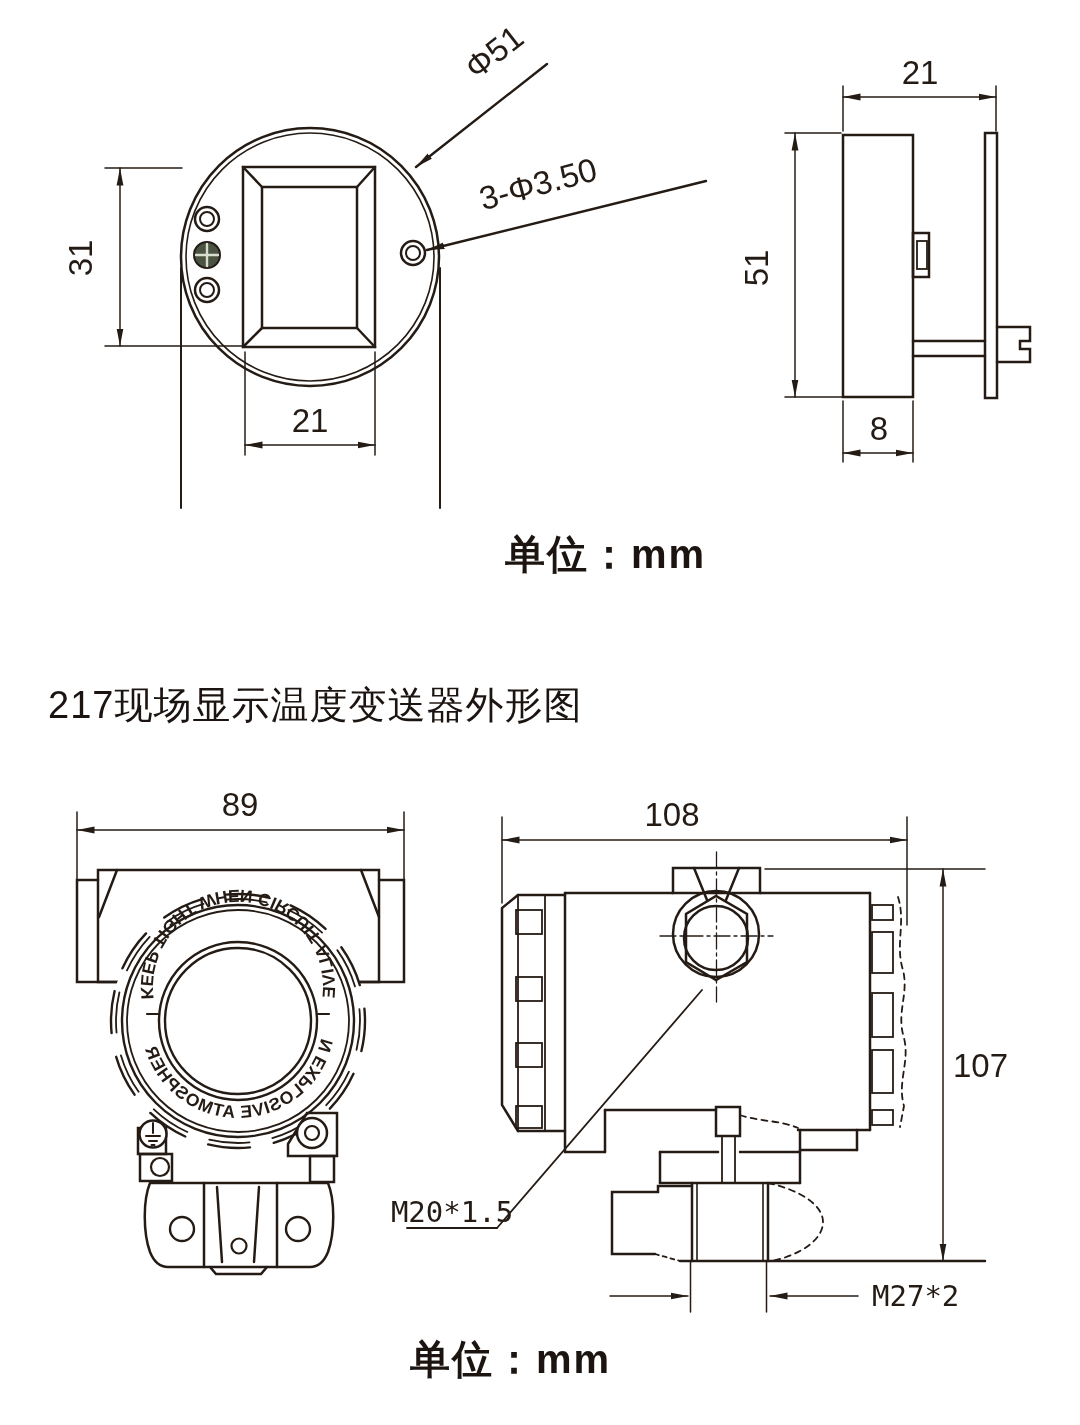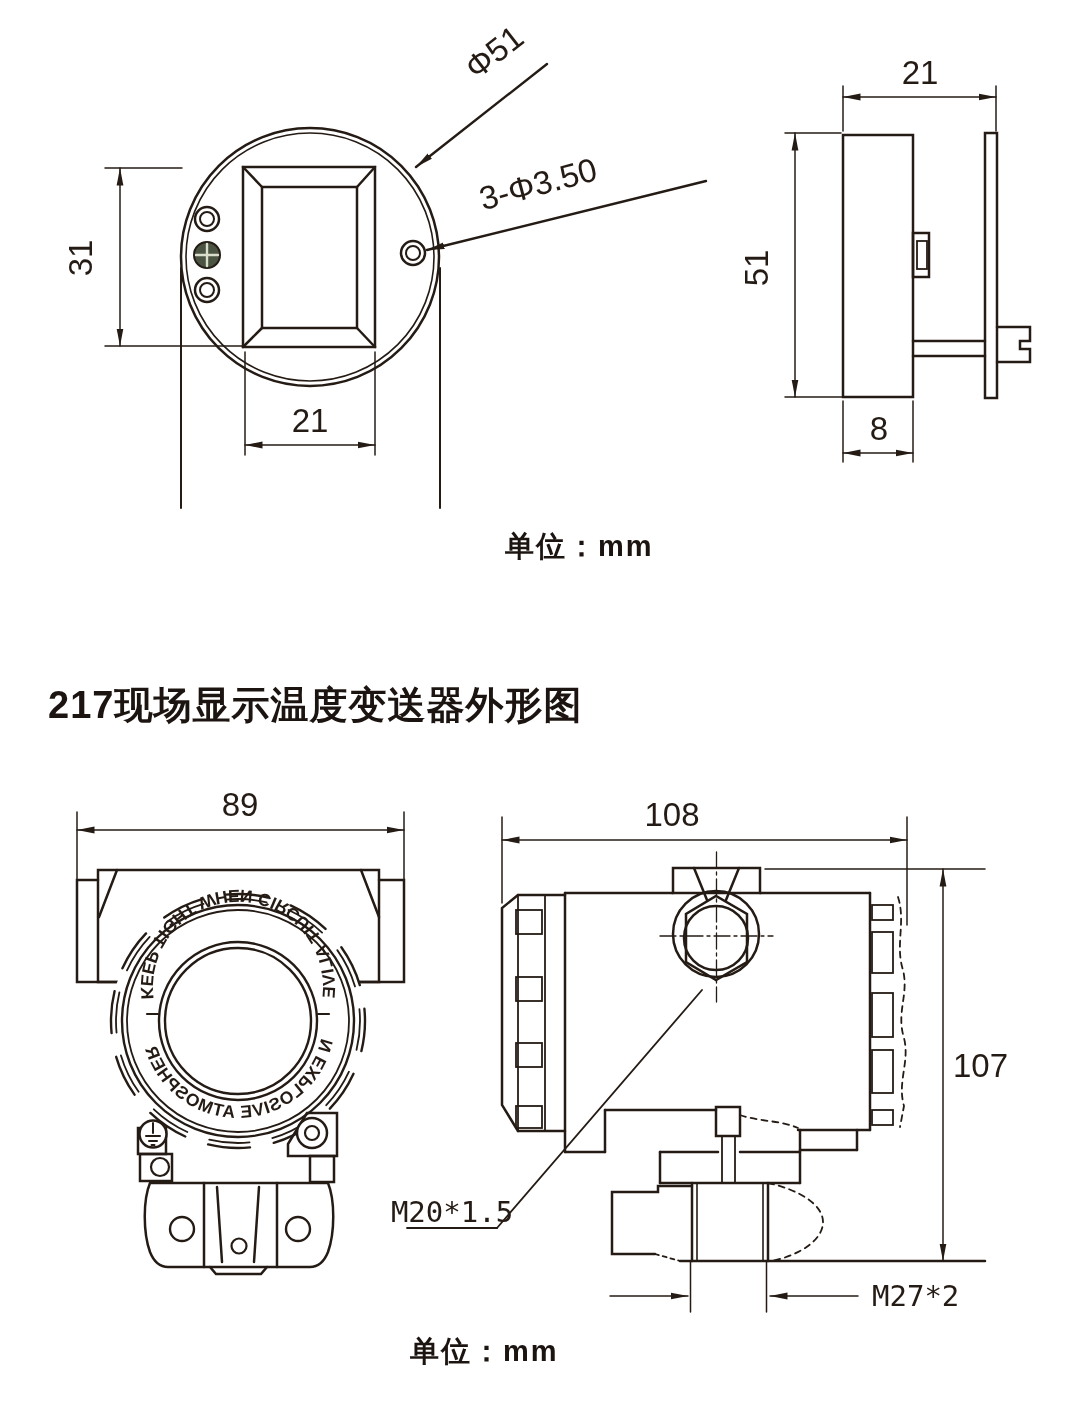--- a/index.html
+++ b/index.html
@@ -1,21 +1,21 @@
 <!DOCTYPE html>
 <html><head>
 <meta charset="utf-8">
 <style>
   html,body{margin:0;padding:0;background:#ffffff;}
   #canvas{position:relative;width:1080px;height:1425px;background:#ffffff;overflow:hidden;
           font-family:"Liberation Sans",sans-serif;color:#251b15;}
   #drawing{position:absolute;left:0;top:0;}
   .txt{position:absolute;white-space:nowrap;color:#1c1410;}
-  #section-title{left:48px;top:680px;font-size:38px;font-weight:bold;letter-spacing:1px;}
-  .units{font-size:29px;font-weight:600;letter-spacing:2px;}
+  #section-title{left:48px;top:680px;font-size:38px;font-weight:normal;letter-spacing:1px;}
+  .units{font-size:40px;font-weight:600;letter-spacing:2px;}
   #units-top{left:505px;top:527px;}
   #units-bottom{left:410px;top:1332px;}
   svg text{fill:#251b15;}
   .dimnum{font-size:33px;font-family:"Liberation Sans",sans-serif;}
   .thread{font-size:29px;font-family:"DejaVu Sans Mono",monospace;}
   .ring-text{font-size:17.5px;font-weight:bold;letter-spacing:1.2px;font-family:"Liberation Sans",sans-serif;}
 </style>
 </head>
 <body>
 

